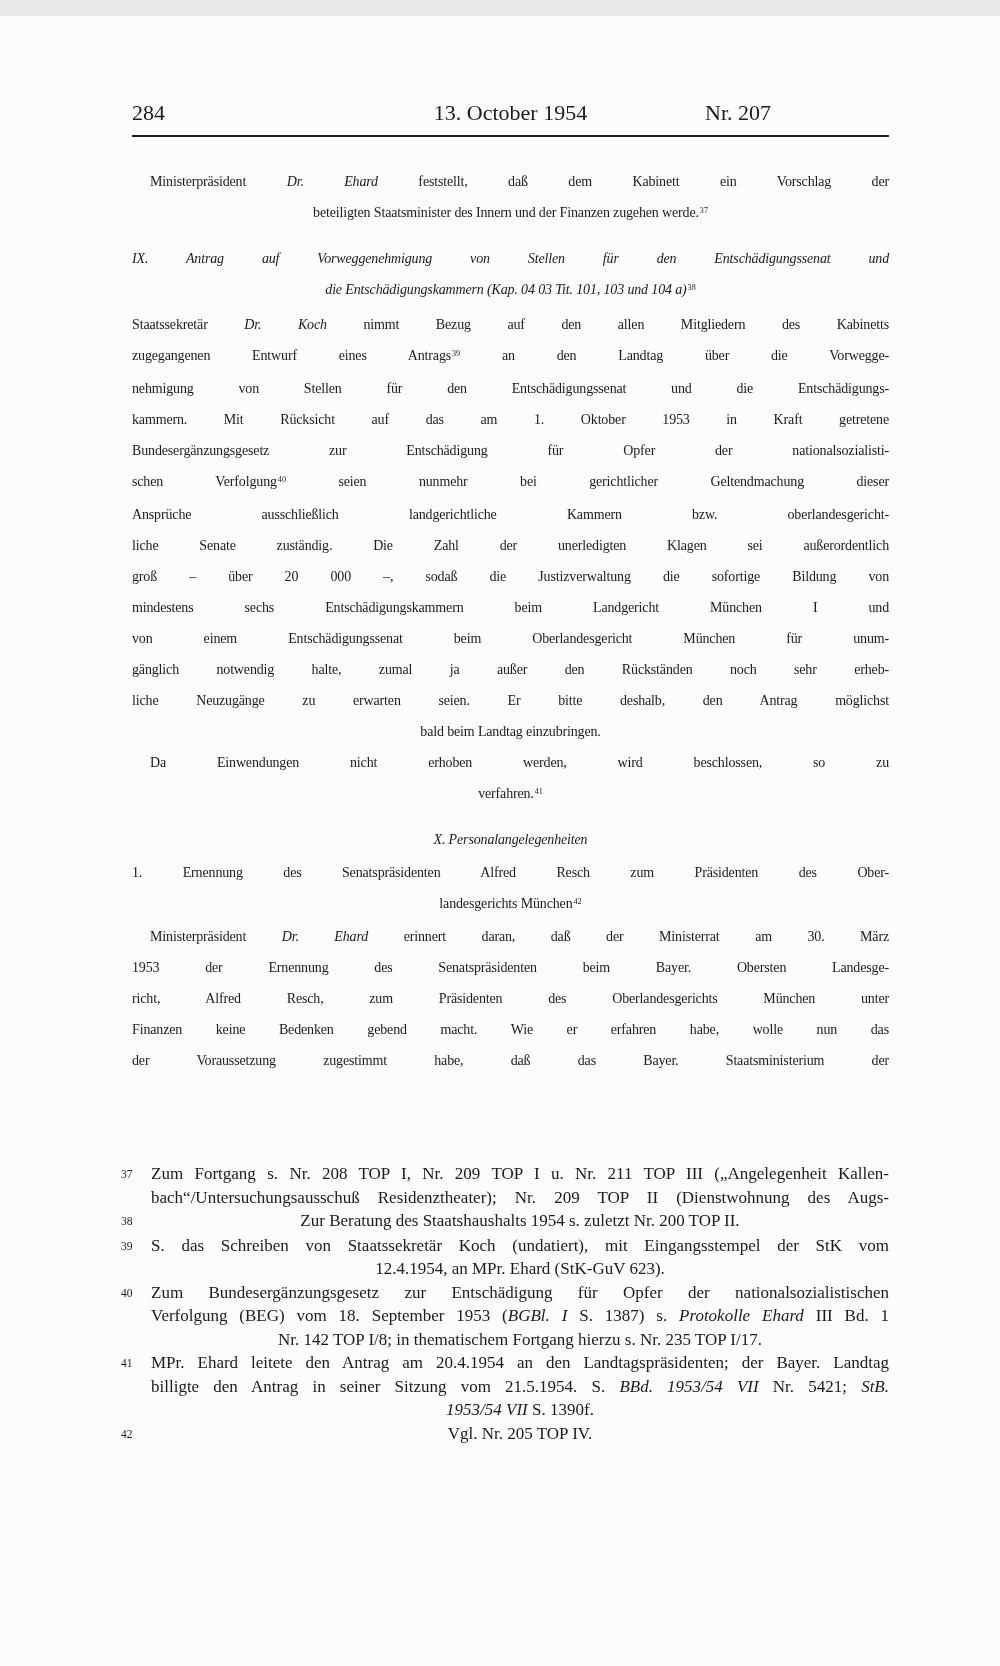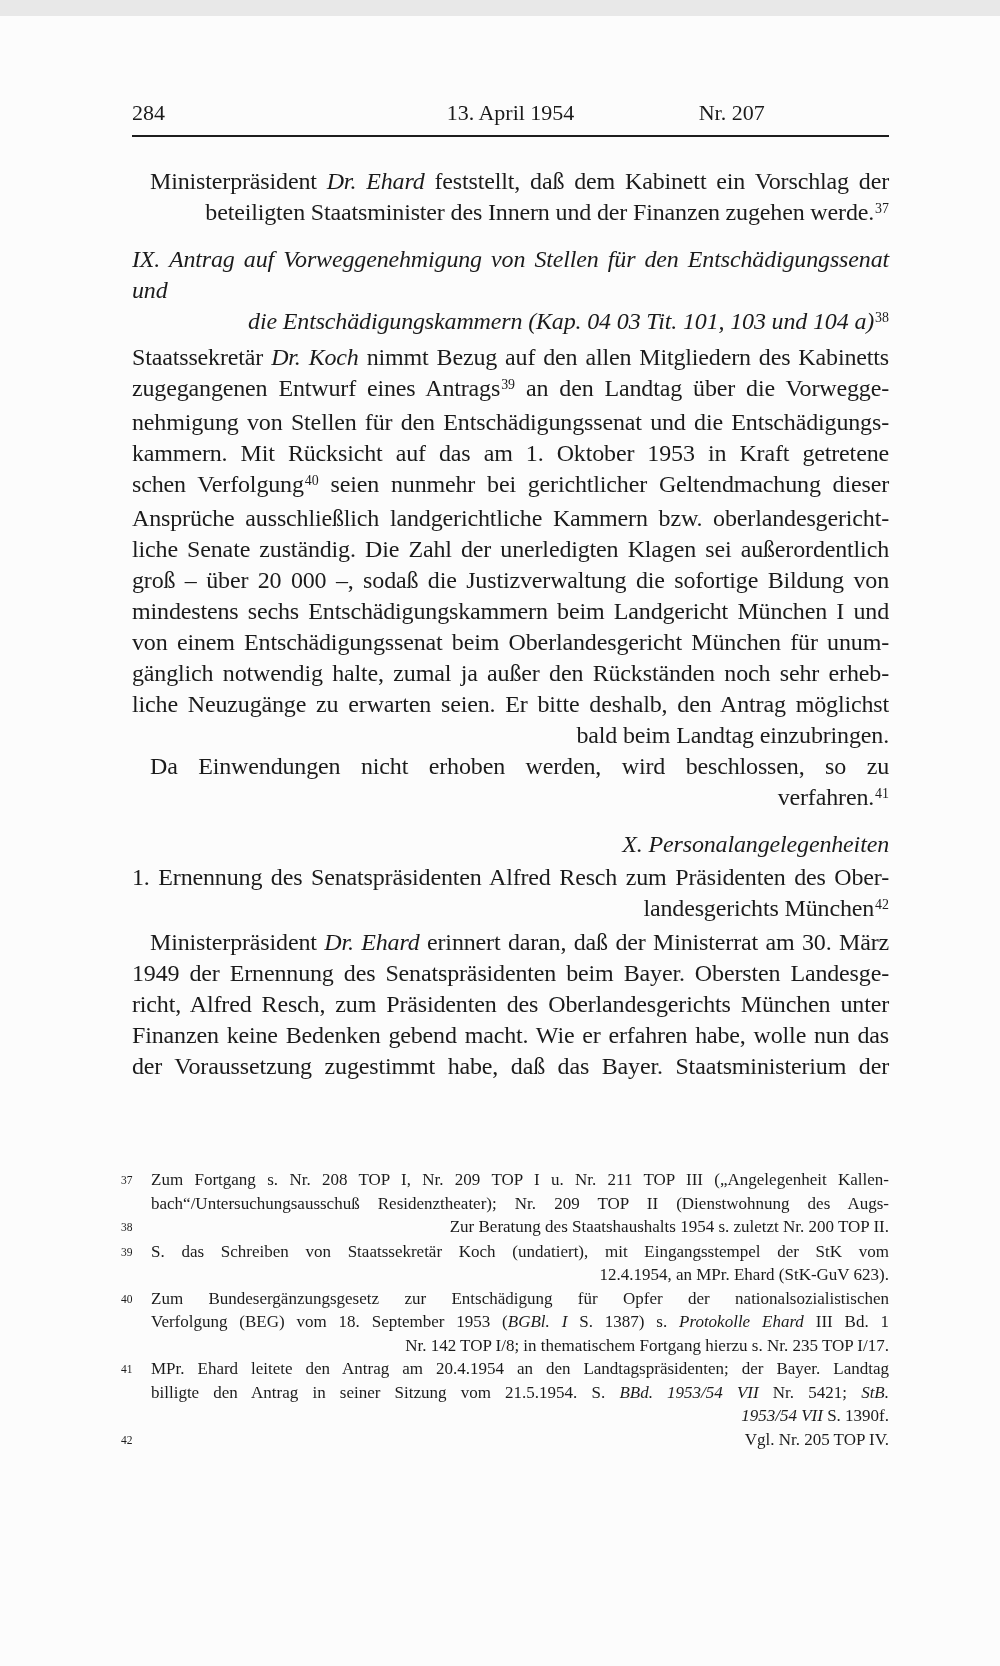--- a/index.html
+++ b/index.html
@@ -32,27 +32,27 @@
     line-height: 26px;
     padding-bottom: 9px;
     border-bottom: 2px solid #1d1d1d;
   }
   .running-head .left  { text-align: left; }
   .running-head .mid   { text-align: center; }
   .running-head .right { text-align: center; }
   
   .content {
     margin-top: 29px;
-    font-size: 24px;
+    font-size: 14px;
     line-height: 31px;
     letter-spacing: -0.15px;
   }
   .block { margin: 0; }
   .block.h { margin: 13px 0 2px 0; }
-  .line { text-align: right; }
+  .line { text-align: center; }
   .line.just {
     text-align: justify;
     text-align-last: justify;
   }
   .line.ind { text-indent: 18px; }
   .seg.it { font-style: italic; }
   .seg.sp {
     font-size: 0.58em;
     position: relative;
     top: -0.52em;
@@ -80,38 +80,39 @@
   }
 </style>
 </head>
 <body>
 
 <div class="page" style="--paper: #fcfcfc; --ink: #1b1b1b;">
   <div class="column">
 
     <div class="running-head">
       <span class="left">284</span>
-      <span class="mid">13. April 1954</span>
+      <span class="mid">13. October 1954</span>
       <span class="right">Nr. 207</span>
     </div>
 
     <div class="content">
         <div class="block">
           <div class="line just ind"><span class="seg">Ministerpräsident </span><span class="seg it">Dr. Ehard</span><span class="seg"> feststellt, daß dem Kabinett ein Vorschlag der</span></div>
           <div class="line"><span class="seg">beteiligten Staatsminister des Innern und der Finanzen zugehen werde.</span><span class="seg sp">37</span></div>
         </div>
         <div class="block h">
           <div class="line just"><span class="seg it">IX. Antrag auf Vorweggenehmigung von Stellen für den Entschädigungssenat und</span></div>
           <div class="line"><span class="seg it">die Entschädigungskammern (Kap. 04 03 Tit. 101, 103 und 104 a)</span><span class="seg sp">38</span></div>
         </div>
         <div class="block">
           <div class="line just"><span class="seg">Staatssekretär </span><span class="seg it">Dr. Koch</span><span class="seg"> nimmt Bezug auf den allen Mitgliedern des Kabinetts</span></div>
           <div class="line just"><span class="seg">zugegangenen Entwurf eines Antrags</span><span class="seg sp">39</span><span class="seg"> an den Landtag über die Vorwegge-</span></div>
           <div class="line just"><span class="seg">nehmigung von Stellen für den Entschädigungssenat und die Entschädigungs-</span></div>
           <div class="line just"><span class="seg">kammern. Mit Rücksicht auf das am 1. Oktober 1953 in Kraft getretene</span></div>
+          <div class="line just"><span class="seg">Bundesergänzungsgesetz zur Entschädigung für Opfer der nationalsozialisti-</span></div>
           <div class="line just"><span class="seg">schen Verfolgung</span><span class="seg sp">40</span><span class="seg"> seien nunmehr bei gerichtlicher Geltendmachung dieser</span></div>
           <div class="line just"><span class="seg">Ansprüche ausschließlich landgerichtliche Kammern bzw. oberlandesgericht-</span></div>
           <div class="line just"><span class="seg">liche Senate zuständig. Die Zahl der unerledigten Klagen sei außerordentlich</span></div>
           <div class="line just"><span class="seg">groß – über 20 000 –, sodaß die Justizverwaltung die sofortige Bildung von</span></div>
           <div class="line just"><span class="seg">mindestens sechs Entschädigungskammern beim Landgericht München I und</span></div>
           <div class="line just"><span class="seg">von einem Entschädigungssenat beim Oberlandesgericht München für unum-</span></div>
           <div class="line just"><span class="seg">gänglich notwendig halte, zumal ja außer den Rückständen noch sehr erheb-</span></div>
           <div class="line just"><span class="seg">liche Neuzugänge zu erwarten seien. Er bitte deshalb, den Antrag möglichst</span></div>
           <div class="line"><span class="seg">bald beim Landtag einzubringen.</span></div>
         </div>
@@ -121,21 +122,21 @@
         </div>
         <div class="block h">
           <div class="line"><span class="seg it">X. Personalangelegenheiten</span></div>
         </div>
         <div class="block">
           <div class="line just"><span class="seg">1. Ernennung des Senatspräsidenten Alfred Resch zum Präsidenten des Ober-</span></div>
           <div class="line"><span class="seg">landesgerichts München</span><span class="seg sp">42</span></div>
         </div>
         <div class="block">
           <div class="line just ind"><span class="seg">Ministerpräsident </span><span class="seg it">Dr. Ehard</span><span class="seg"> erinnert daran, daß der Ministerrat am 30. März</span></div>
-          <div class="line just"><span class="seg">1949 der Ernennung des Senatspräsidenten beim Bayer. Obersten Landesge-</span></div>
+          <div class="line just"><span class="seg">1953 der Ernennung des Senatspräsidenten beim Bayer. Obersten Landesge-</span></div>
           <div class="line just"><span class="seg">richt, Alfred Resch, zum Präsidenten des Oberlandesgerichts München unter</span></div>
           <div class="line just"><span class="seg">Finanzen keine Bedenken gebend macht. Wie er erfahren habe, wolle nun das</span></div>
           <div class="line just"><span class="seg">der Voraussetzung zugestimmt habe, daß das Bayer. Staatsministerium der</span></div>
         </div>
       </div>
 
     <div class="footnotes">
         <div class="fn">
           <span class="fn-num">37</span>
           <div class="fn-body">

